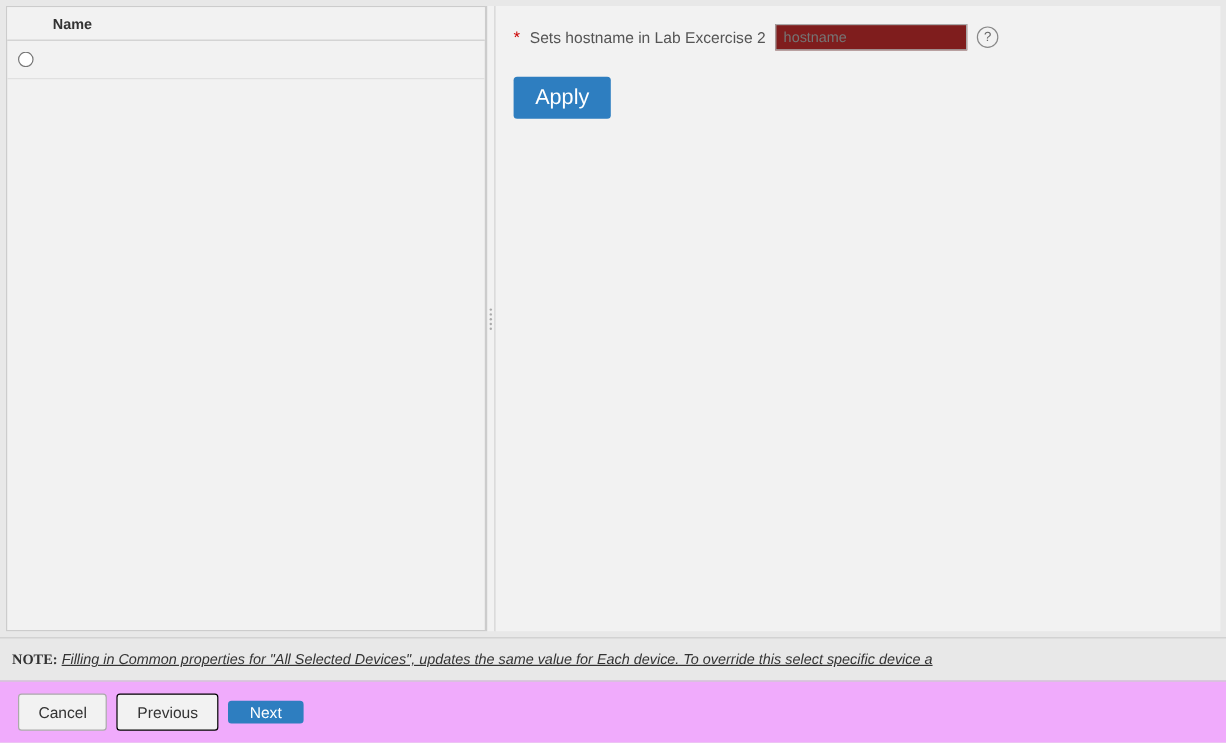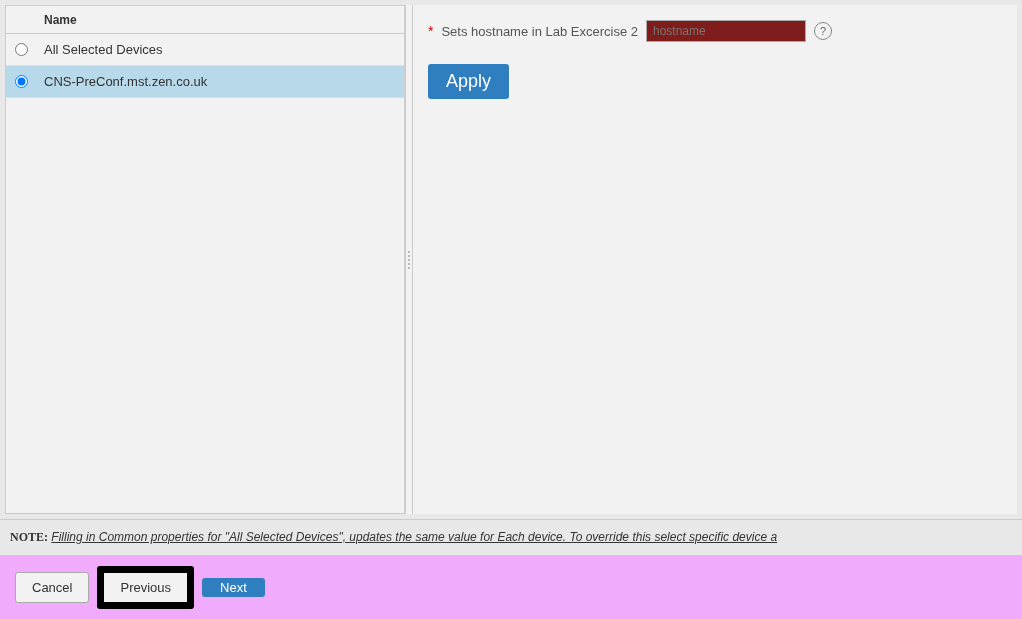--- a/index.html
+++ b/index.html
@@ -224,21 +224,21 @@
       border: 1px solid #aaa;
       padding: 7px 16px;
       font-size: 13px;
       cursor: pointer;
       border-radius: 3px;
     }
 
     .btn-prev {
       background-color: #f2f2f2;
       color: #333;
-      border: 7px solid #000000;
+      border: 1px solid #000000;
       padding: 7px 16px;
       font-size: 13px;
       cursor: pointer;
       border-radius: 3px;
     }
 
     .btn-next {
       background-color: #2e7ec0;
       color: #fff;
       border: none;
@@ -264,29 +264,22 @@
         <div class="col-radio"></div>
         <div class="col-name">Name</div>
       </div>
 
       <div class="device-list">
 
         <div class="device-row">
           <div class="col-radio">
             <input type="radio" name="device-select" value="all" style="">
           </div>
-          <div class="col-name-cell">All Selected Devices</div>
         </div>
 
-        <div class="device-row selected">
-          <div class="col-radio">
-            <input type="radio" name="device-select" value="cns" checked="" style="">
-          </div>
-          <div class="col-name-cell">CNS-PreConf.mst.zen.co.uk</div>
-        </div>
       </div>
     </div>
 
     <div class="divider">
       <div class="divider-handle">
         <div class="divider-dot"></div>
         <div class="divider-dot"></div>
         <div class="divider-dot"></div>
         <div class="divider-dot"></div>
         <div class="divider-dot"></div>

